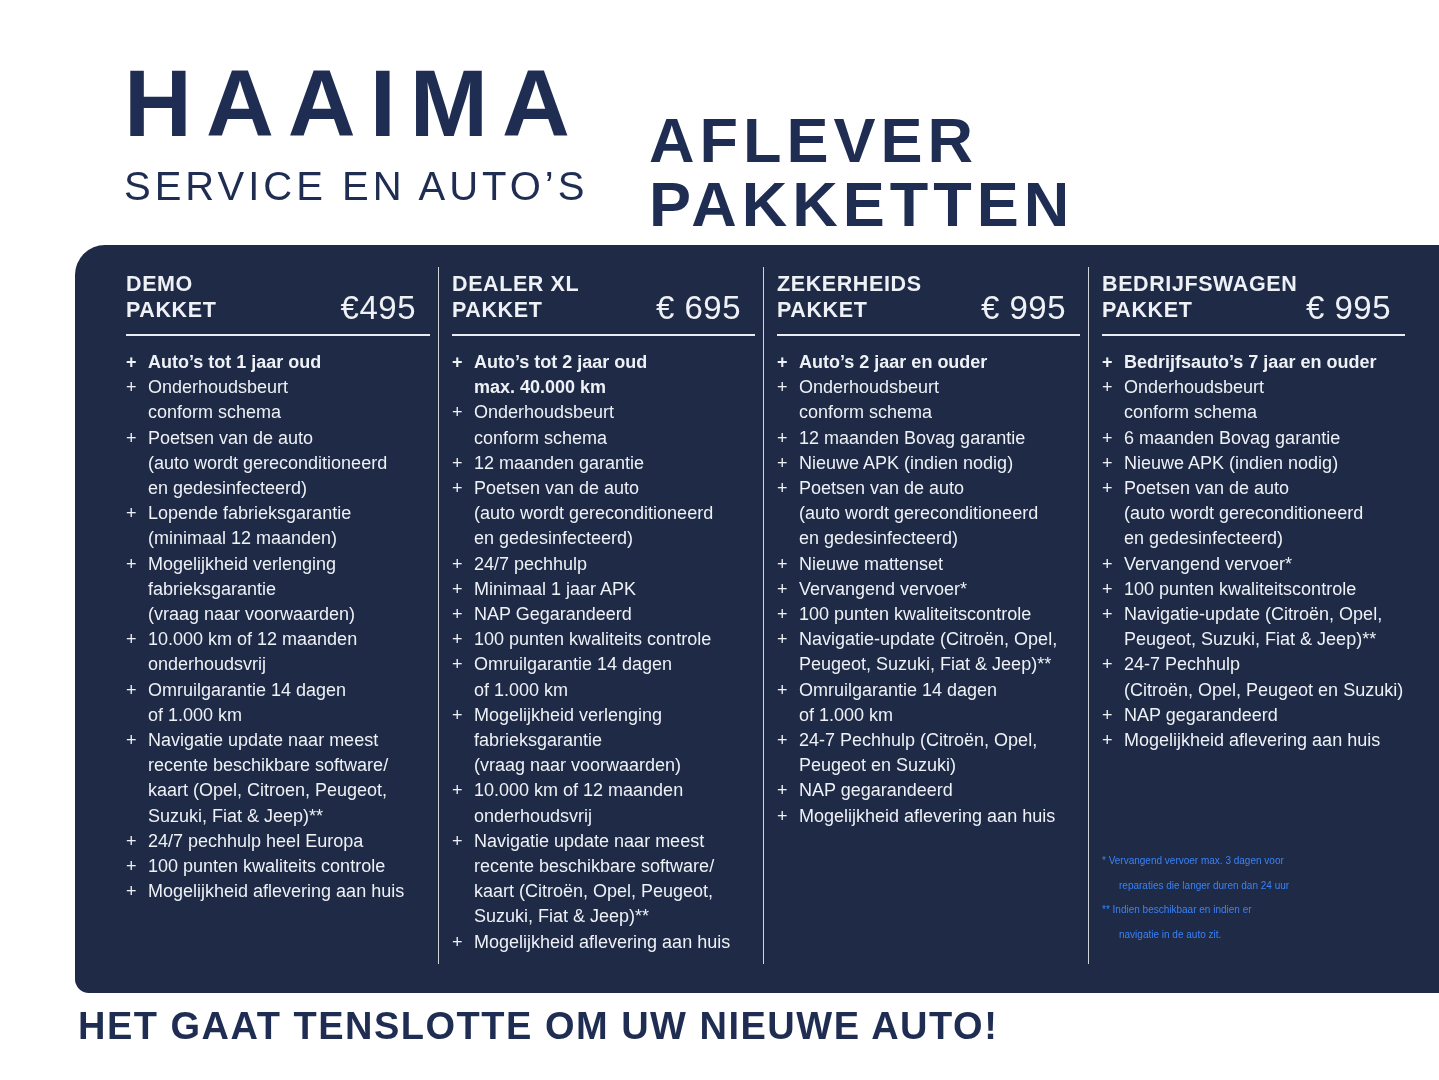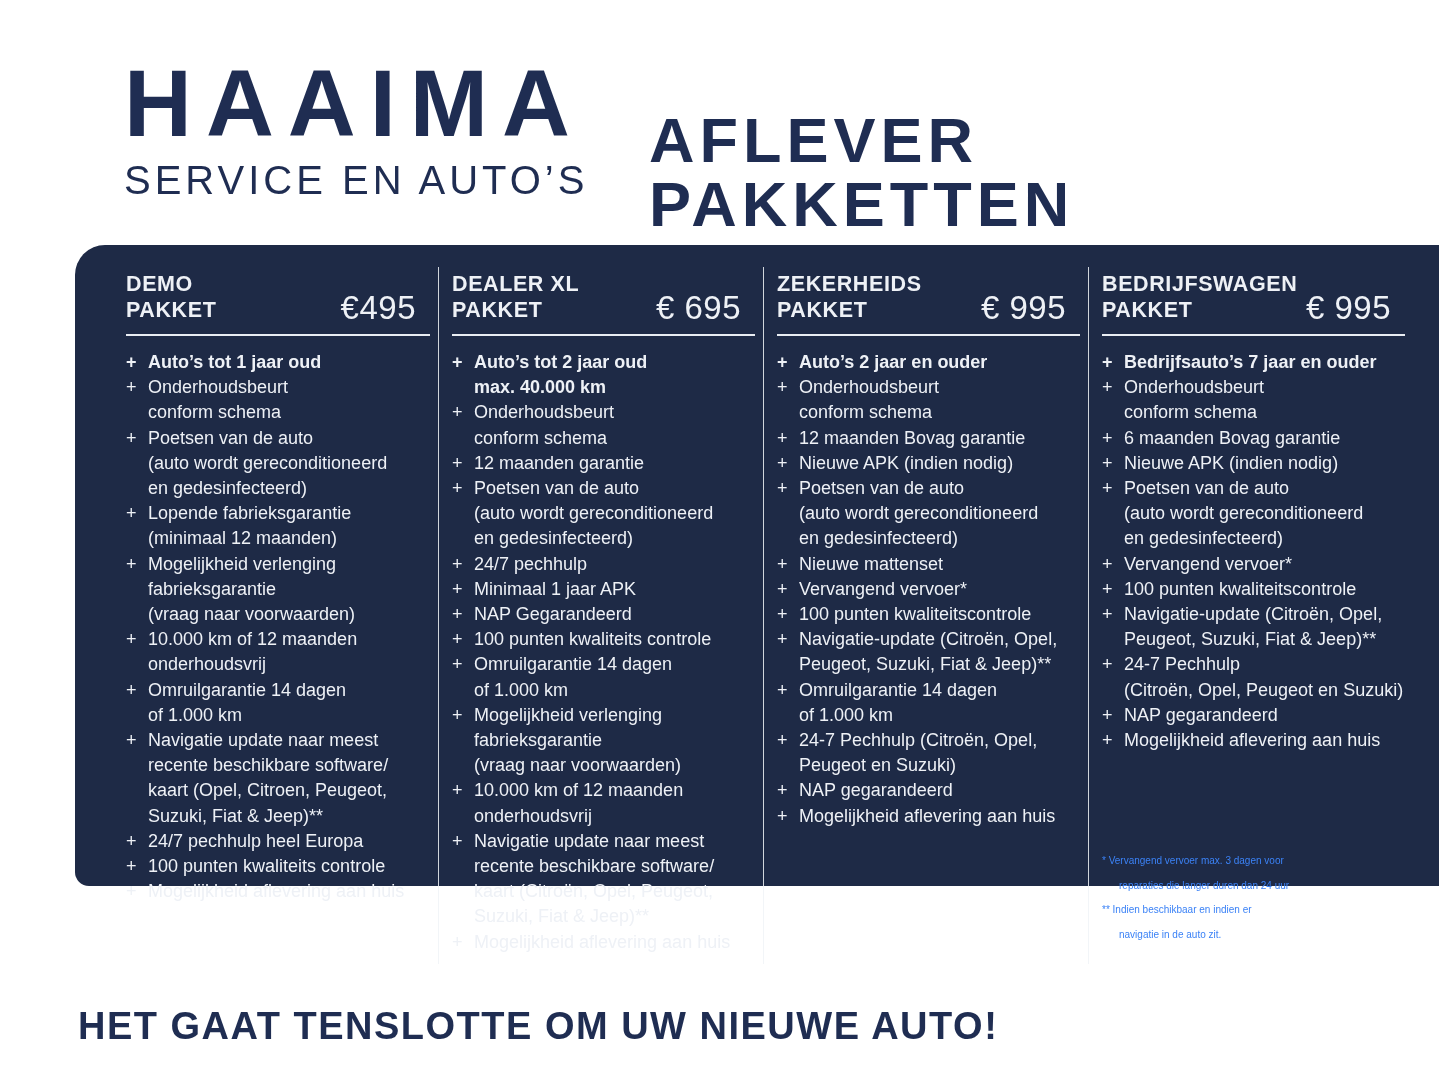--- a/index.html
+++ b/index.html
@@ -13,28 +13,28 @@
   html,body{margin:0;padding:0;}
   body{
     width:1439px;height:1080px;position:relative;overflow:hidden;
     background:#ffffff;
     font-family:"Liberation Sans","DejaVu Sans",sans-serif;
     color:var(--brand);
   }
   
   .logo{position:absolute;left:124px;top:56px;color:var(--brand);}
   .logo-name{font-size:94px;font-weight:bold;line-height:96px;letter-spacing:14px;white-space:nowrap;}
-  .logo-tagline{font-size:40px;font-weight:400;letter-spacing:4px;margin-top:6px;white-space:nowrap;}
+  .logo-tagline{font-size:40px;font-weight:400;letter-spacing:4px;margin-top:12px;white-space:nowrap;}
   .page-title{
     position:absolute;left:649px;top:66px;color:var(--brand);
     font-size:63px;font-weight:bold;line-height:64px;letter-spacing:5px;white-space:nowrap;
   }
   
   .panel{
-    position:absolute;left:75px;top:245px;width:1364px;height:641px;
+    position:absolute;left:75px;top:245px;width:1364px;height:748px;
     background:var(--panel);
     border-radius:30px 0 0 14px;
     padding:22px 0 15px 38px;
     display:flex;
   }
   .pkg-col{
     flex:0 0 325px;width:325px;height:697px;
     padding:0 8px 0 13px;
     color:var(--text-light);
   }

